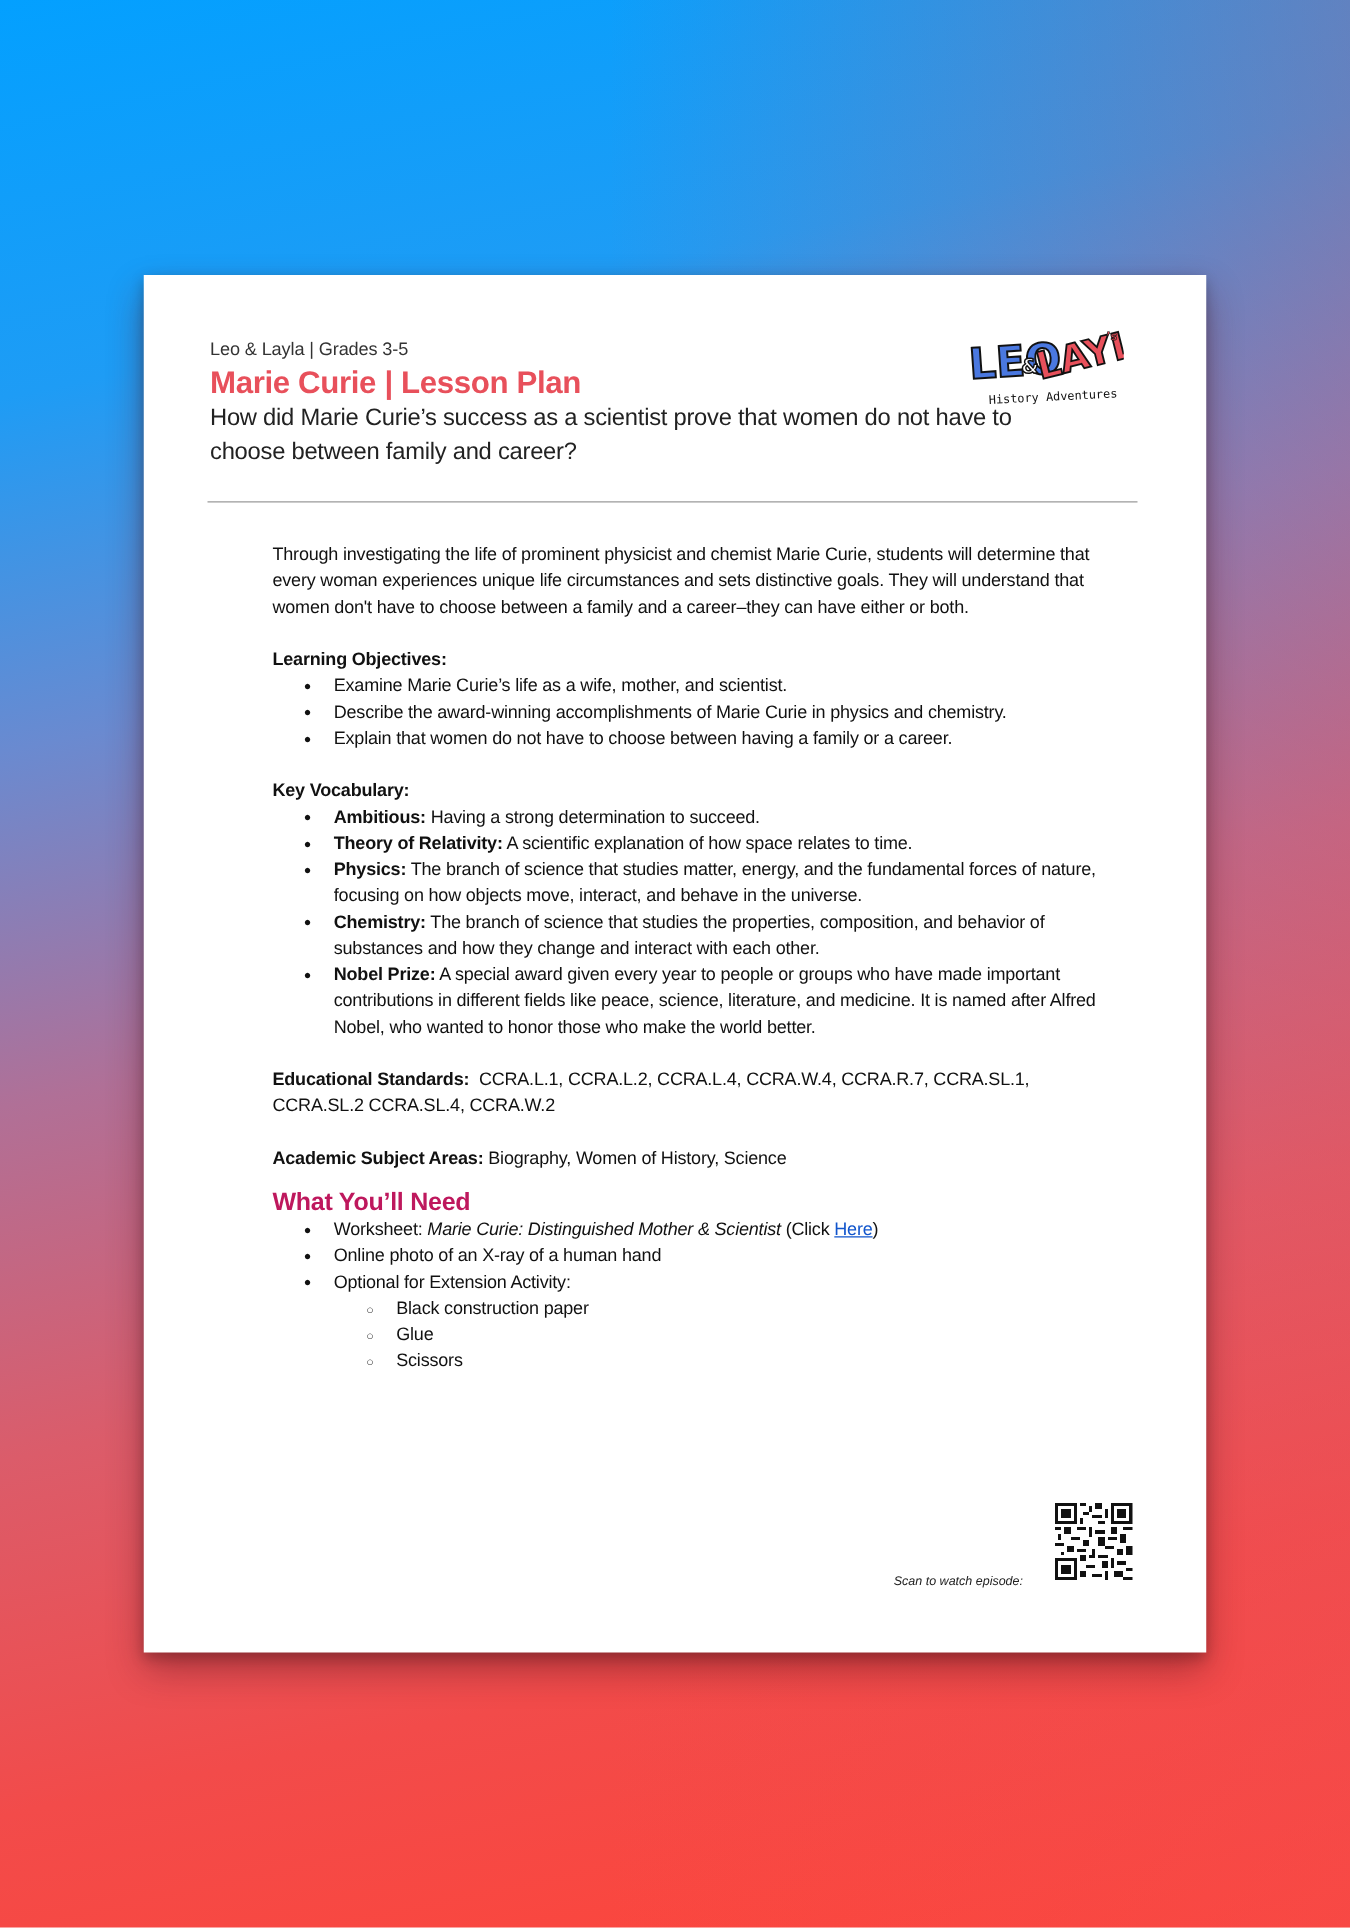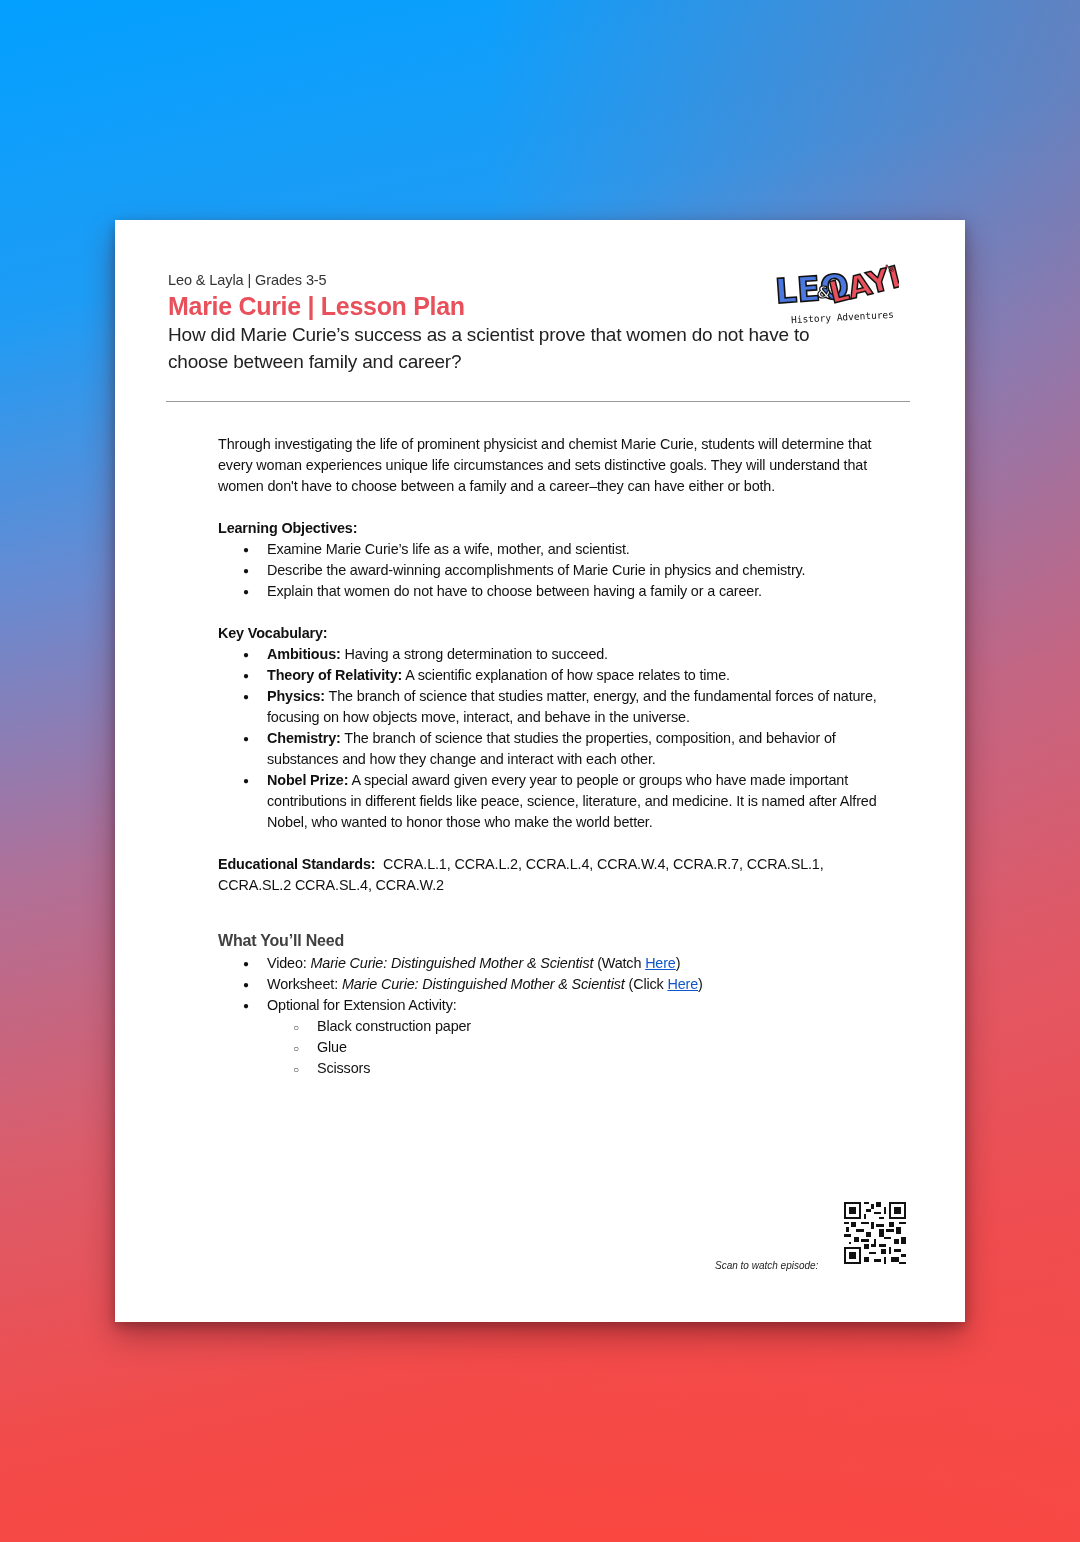--- a/index.html
+++ b/index.html
@@ -53,21 +53,21 @@
     ul.bullets > li { position: relative; padding-left: 49px; }
     ul.bullets > li::before {
       content: "\25CF"; position: absolute; left: 25px; top: 0; font-size: 10px;
     }
     ul.sub { list-style: none; padding: 0; margin: 0; }
     ul.sub > li { position: relative; padding-left: 99px; margin-left: -49px; }
     ul.sub > li::before {
       content: "\25CB"; position: absolute; left: 75px; top: 1px; font-size: 10px; color: #333;
     }
     .section-head {
-      font-size: 16px; font-weight: bold; color: #404040; margin-top: 5px; line-height: 24px; letter-spacing: -0.2px;
+      font-size: 20px; font-weight: bold; color: #be185d; margin-top: 5px; line-height: 24px; letter-spacing: -0.2px;
     }
     a.link { color: #1155cc; text-decoration: underline; }
     .qr-caption {
       position: absolute; left: 600px; top: 1040px;
       font-size: 10px; font-style: italic; color: #222;
     }
     .qr { position: absolute; left: 729px; top: 982px; width: 62px; height: 62px; }
   </style>
 </head>
 <body>
@@ -112,25 +112,26 @@
       <li><b>Theory of Relativity:</b><span> A scientific explanation of how space relates to time.</span></li>
       <li><b>Physics:</b><span> The branch of science that studies matter, energy, and the fundamental forces of nature, focusing on how objects move, interact, and behave in the universe.</span></li>
       <li><b>Chemistry:</b><span> The branch of science that studies the properties, composition, and behavior of substances and how they change and interact with each other.</span></li>
       <li><b>Nobel Prize:</b><span> A special award given every year to people or groups who have made important contributions in different fields like peace, science, literature, and medicine. It is named after Alfred Nobel, who wanted to honor those who make the world better.</span></li>
     </ul>
     <div class="gap"></div>
 
     <p><b>Educational Standards:</b><span style="white-space:pre-wrap;">  CCRA.L.1, CCRA.L.2, CCRA.L.4, CCRA.W.4, CCRA.R.7, CCRA.SL.1, CCRA.SL.2 CCRA.SL.4, CCRA.W.2</span></p>
     <div class="gap"></div>
 
+    <p><b>Academic Subject Areas:</b><span> Biography, Women of History, Science</span></p>
 
     <div class="section-head" style="margin-top:12px;">What You’ll Need</div>
     <ul class="bullets">
-      <li><span>Video: </span><i>Marie Curie: Distinguished Mother &amp; Scientist</i><span> (Watch </span><a class="link">Here</a><span>)</span></li>
       <li><span>Worksheet: </span><i>Marie Curie: Distinguished Mother &amp; Scientist</i><span> (Click </span><a class="link">Here</a><span>)</span></li>
+      <li>Online photo of an X-ray of a human hand</li>
       <li>
         <span>Optional for Extension Activity:</span>
         <ul class="sub">
           <li>Black construction paper</li>
           <li>Glue</li>
           <li>Scissors</li>
         </ul>
       </li>
     </ul>
   </div>

